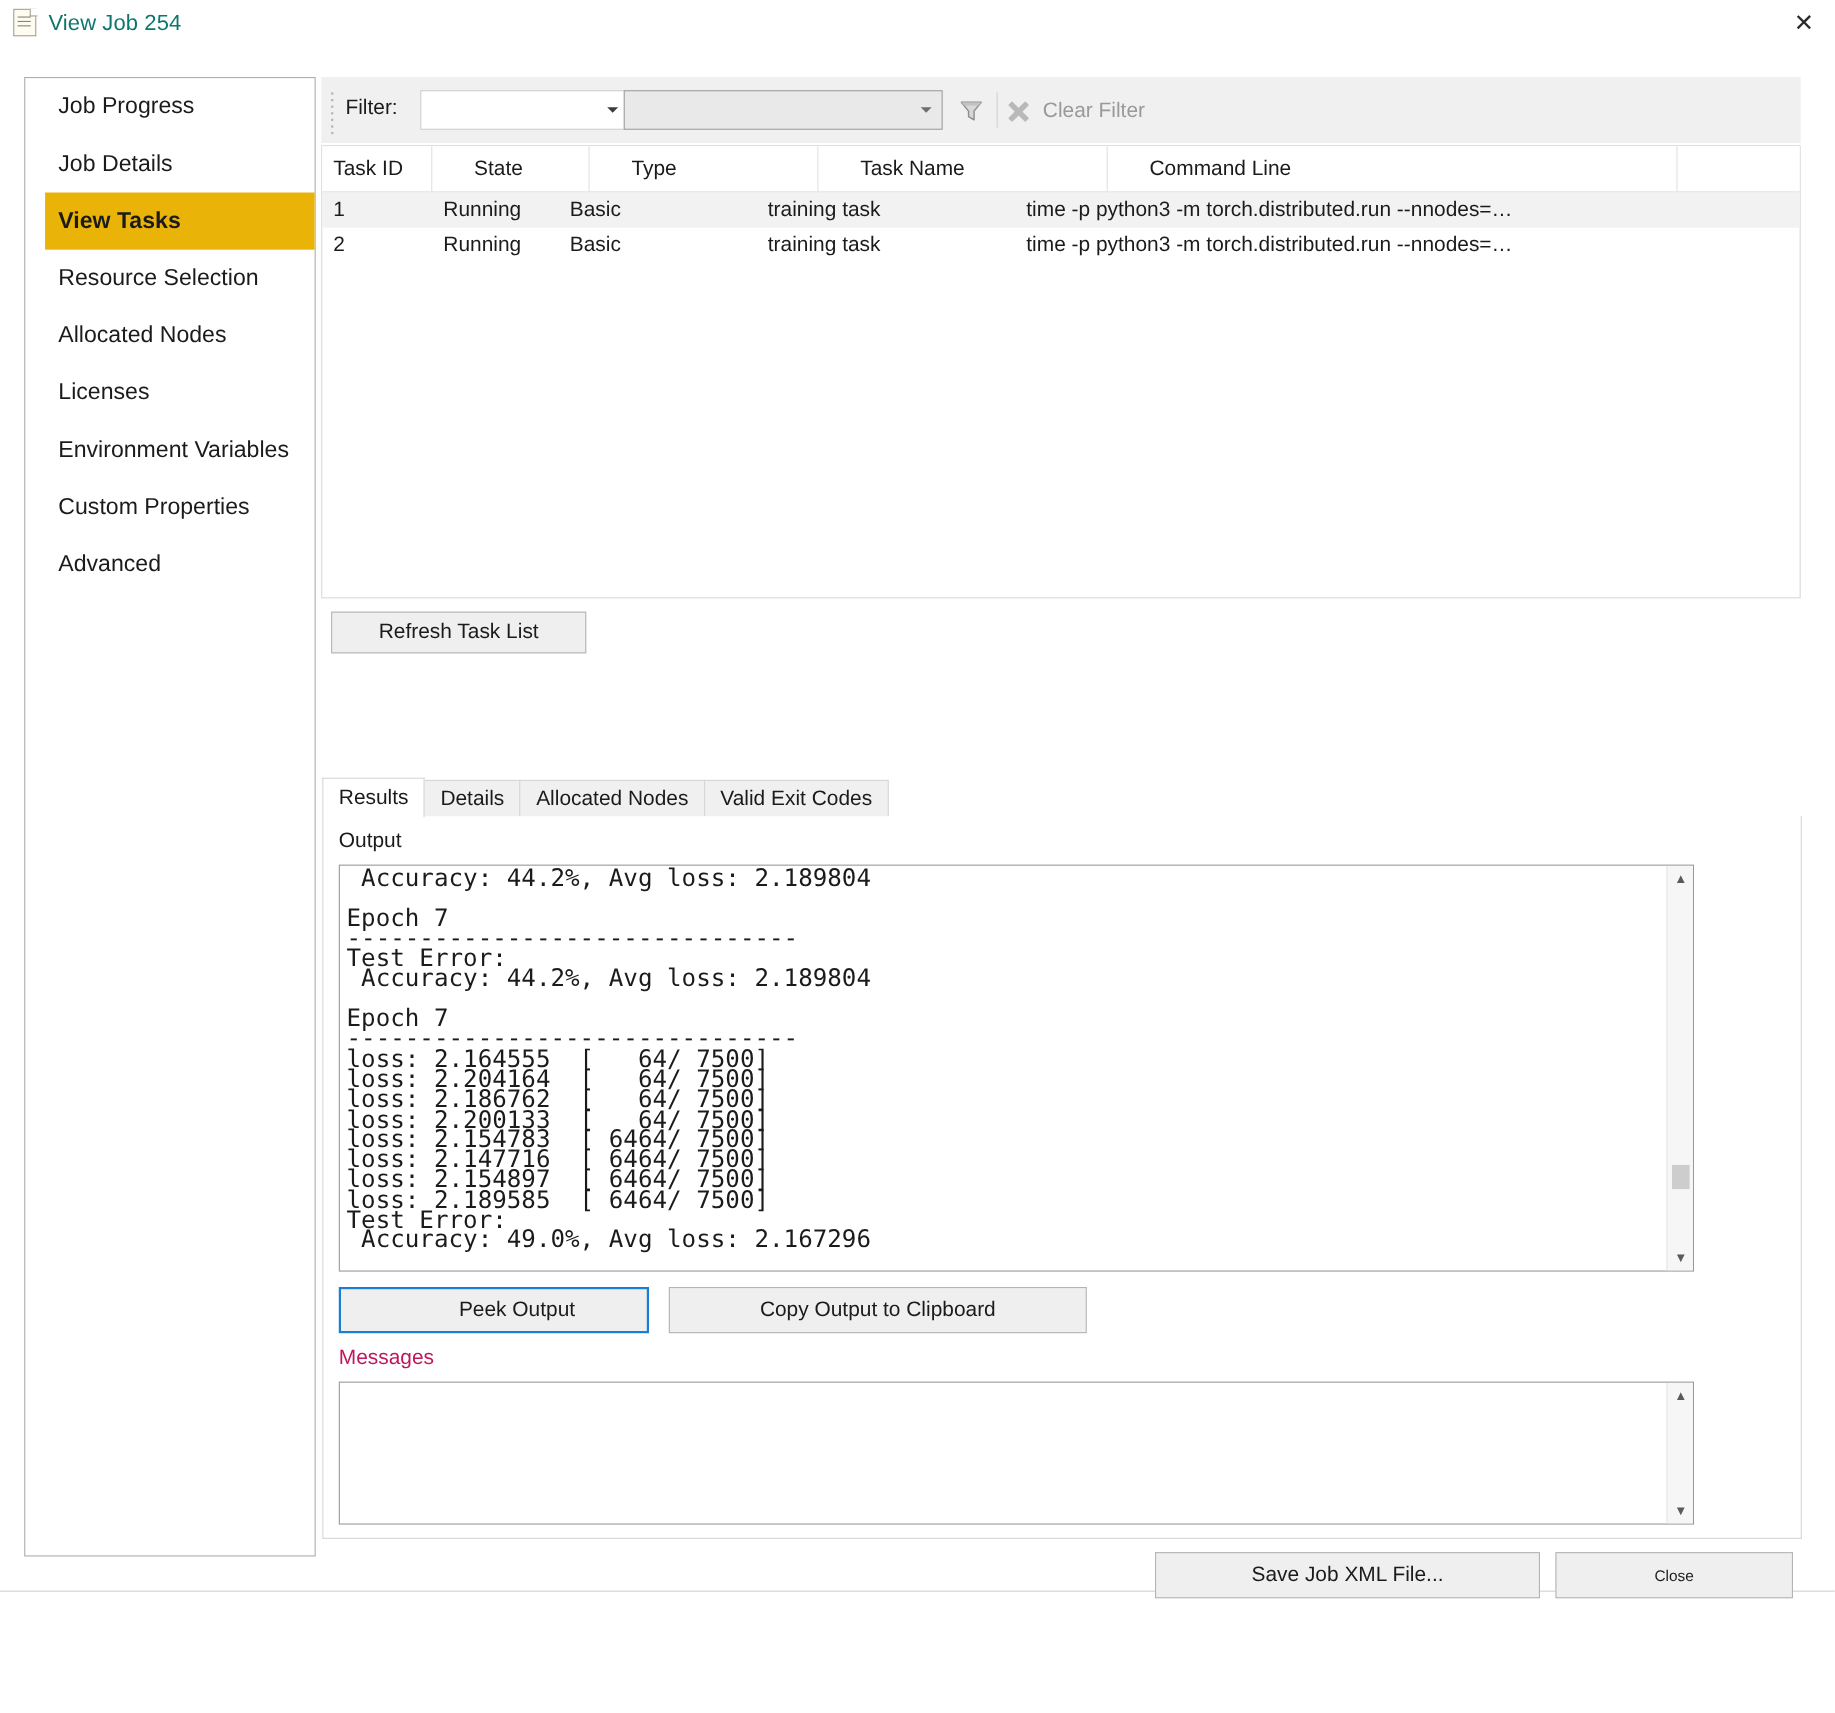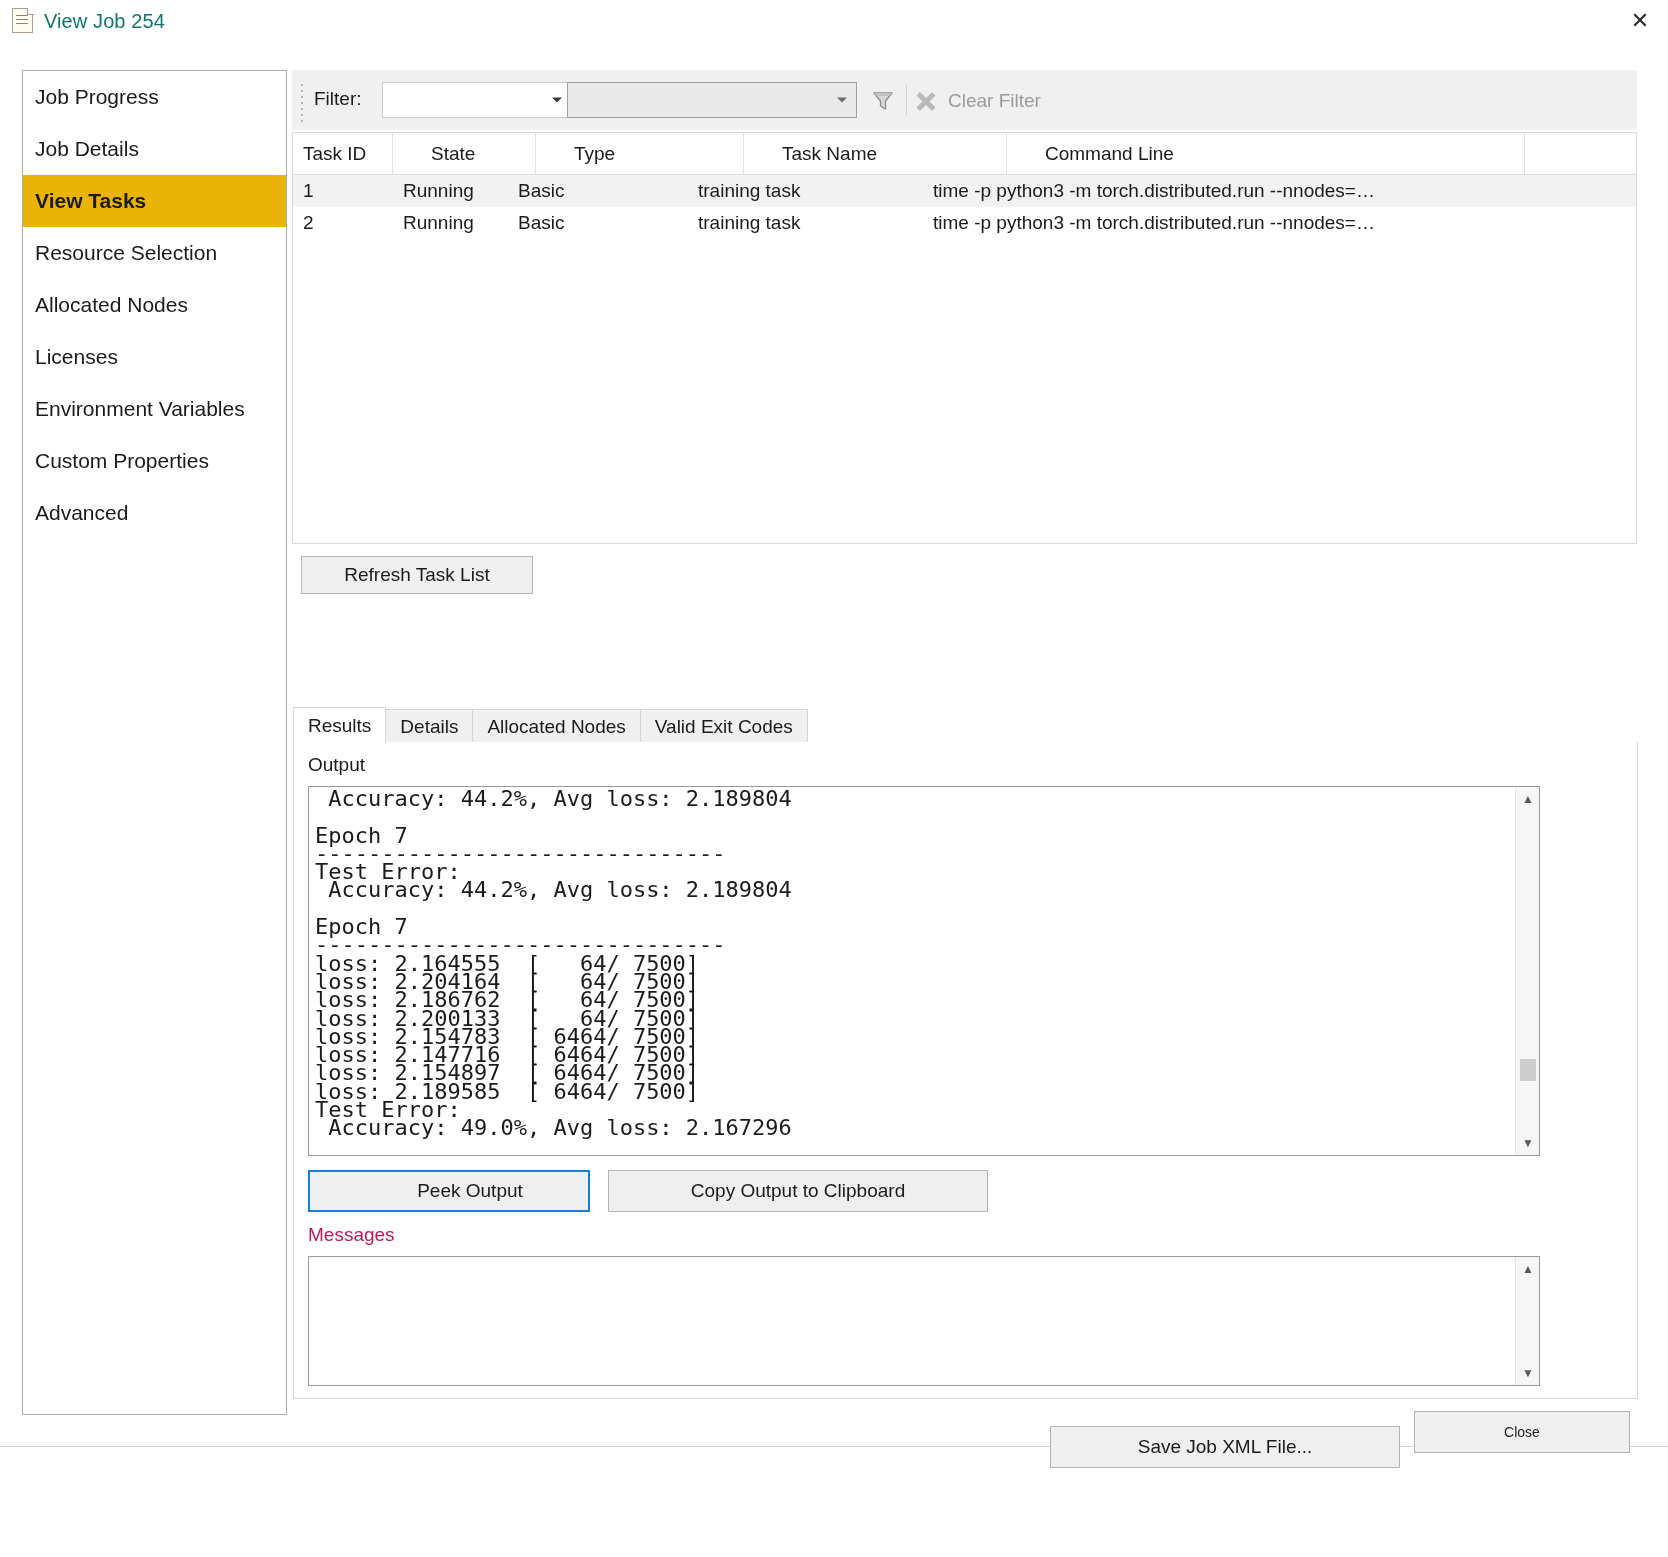--- a/index.html
+++ b/index.html
@@ -54,20 +54,21 @@
     position: absolute; left: 0; top: 42px; width: 1668px; height: 1515px;
     background: #ffffff;
   }
 
   
   #sidebar {
     position: absolute; left: 22px; top: 28px;
     width: 265px; height: 1345px;
     background: #ffffff;
     border: 1px solid #adadad;
+    padding-left: 18px;
   }
   .side-item {
     height: 52px; display: flex; align-items: center;
     padding-left: 12px;
     font-size: 21px; color: #1b1b1b;
     white-space: nowrap;
   }
   .side-item.selected { background: #eab308; font-weight: bold; }
 
   
@@ -232,21 +233,21 @@
 
   
   #footer-sep {
     position: absolute; left: 0; top: 1404px; width: 1668px; height: 1px;
     background: #d0d0d0;
   }
   #save-xml-btn {
     position: absolute; left: 1050px; top: 1369px; width: 350px; height: 42px;
     background: #efefef; border: 1px solid #b4b4b4;
     font-size: 19px; color: #1b1b1b;
-    display: flex; align-items: center; justify-content: center; margin-top: 15px;
+    display: flex; align-items: center; justify-content: center;
   }
   #close-btn {
     position: absolute; left: 1414px; top: 1369px; width: 216px; height: 42px;
     background: #efefef; border: 1px solid #b4b4b4;
     font-size: 14px; color: #1b1b1b;
     display: flex; align-items: center; justify-content: center;
   }
 </style>
 </head>
 <body>

